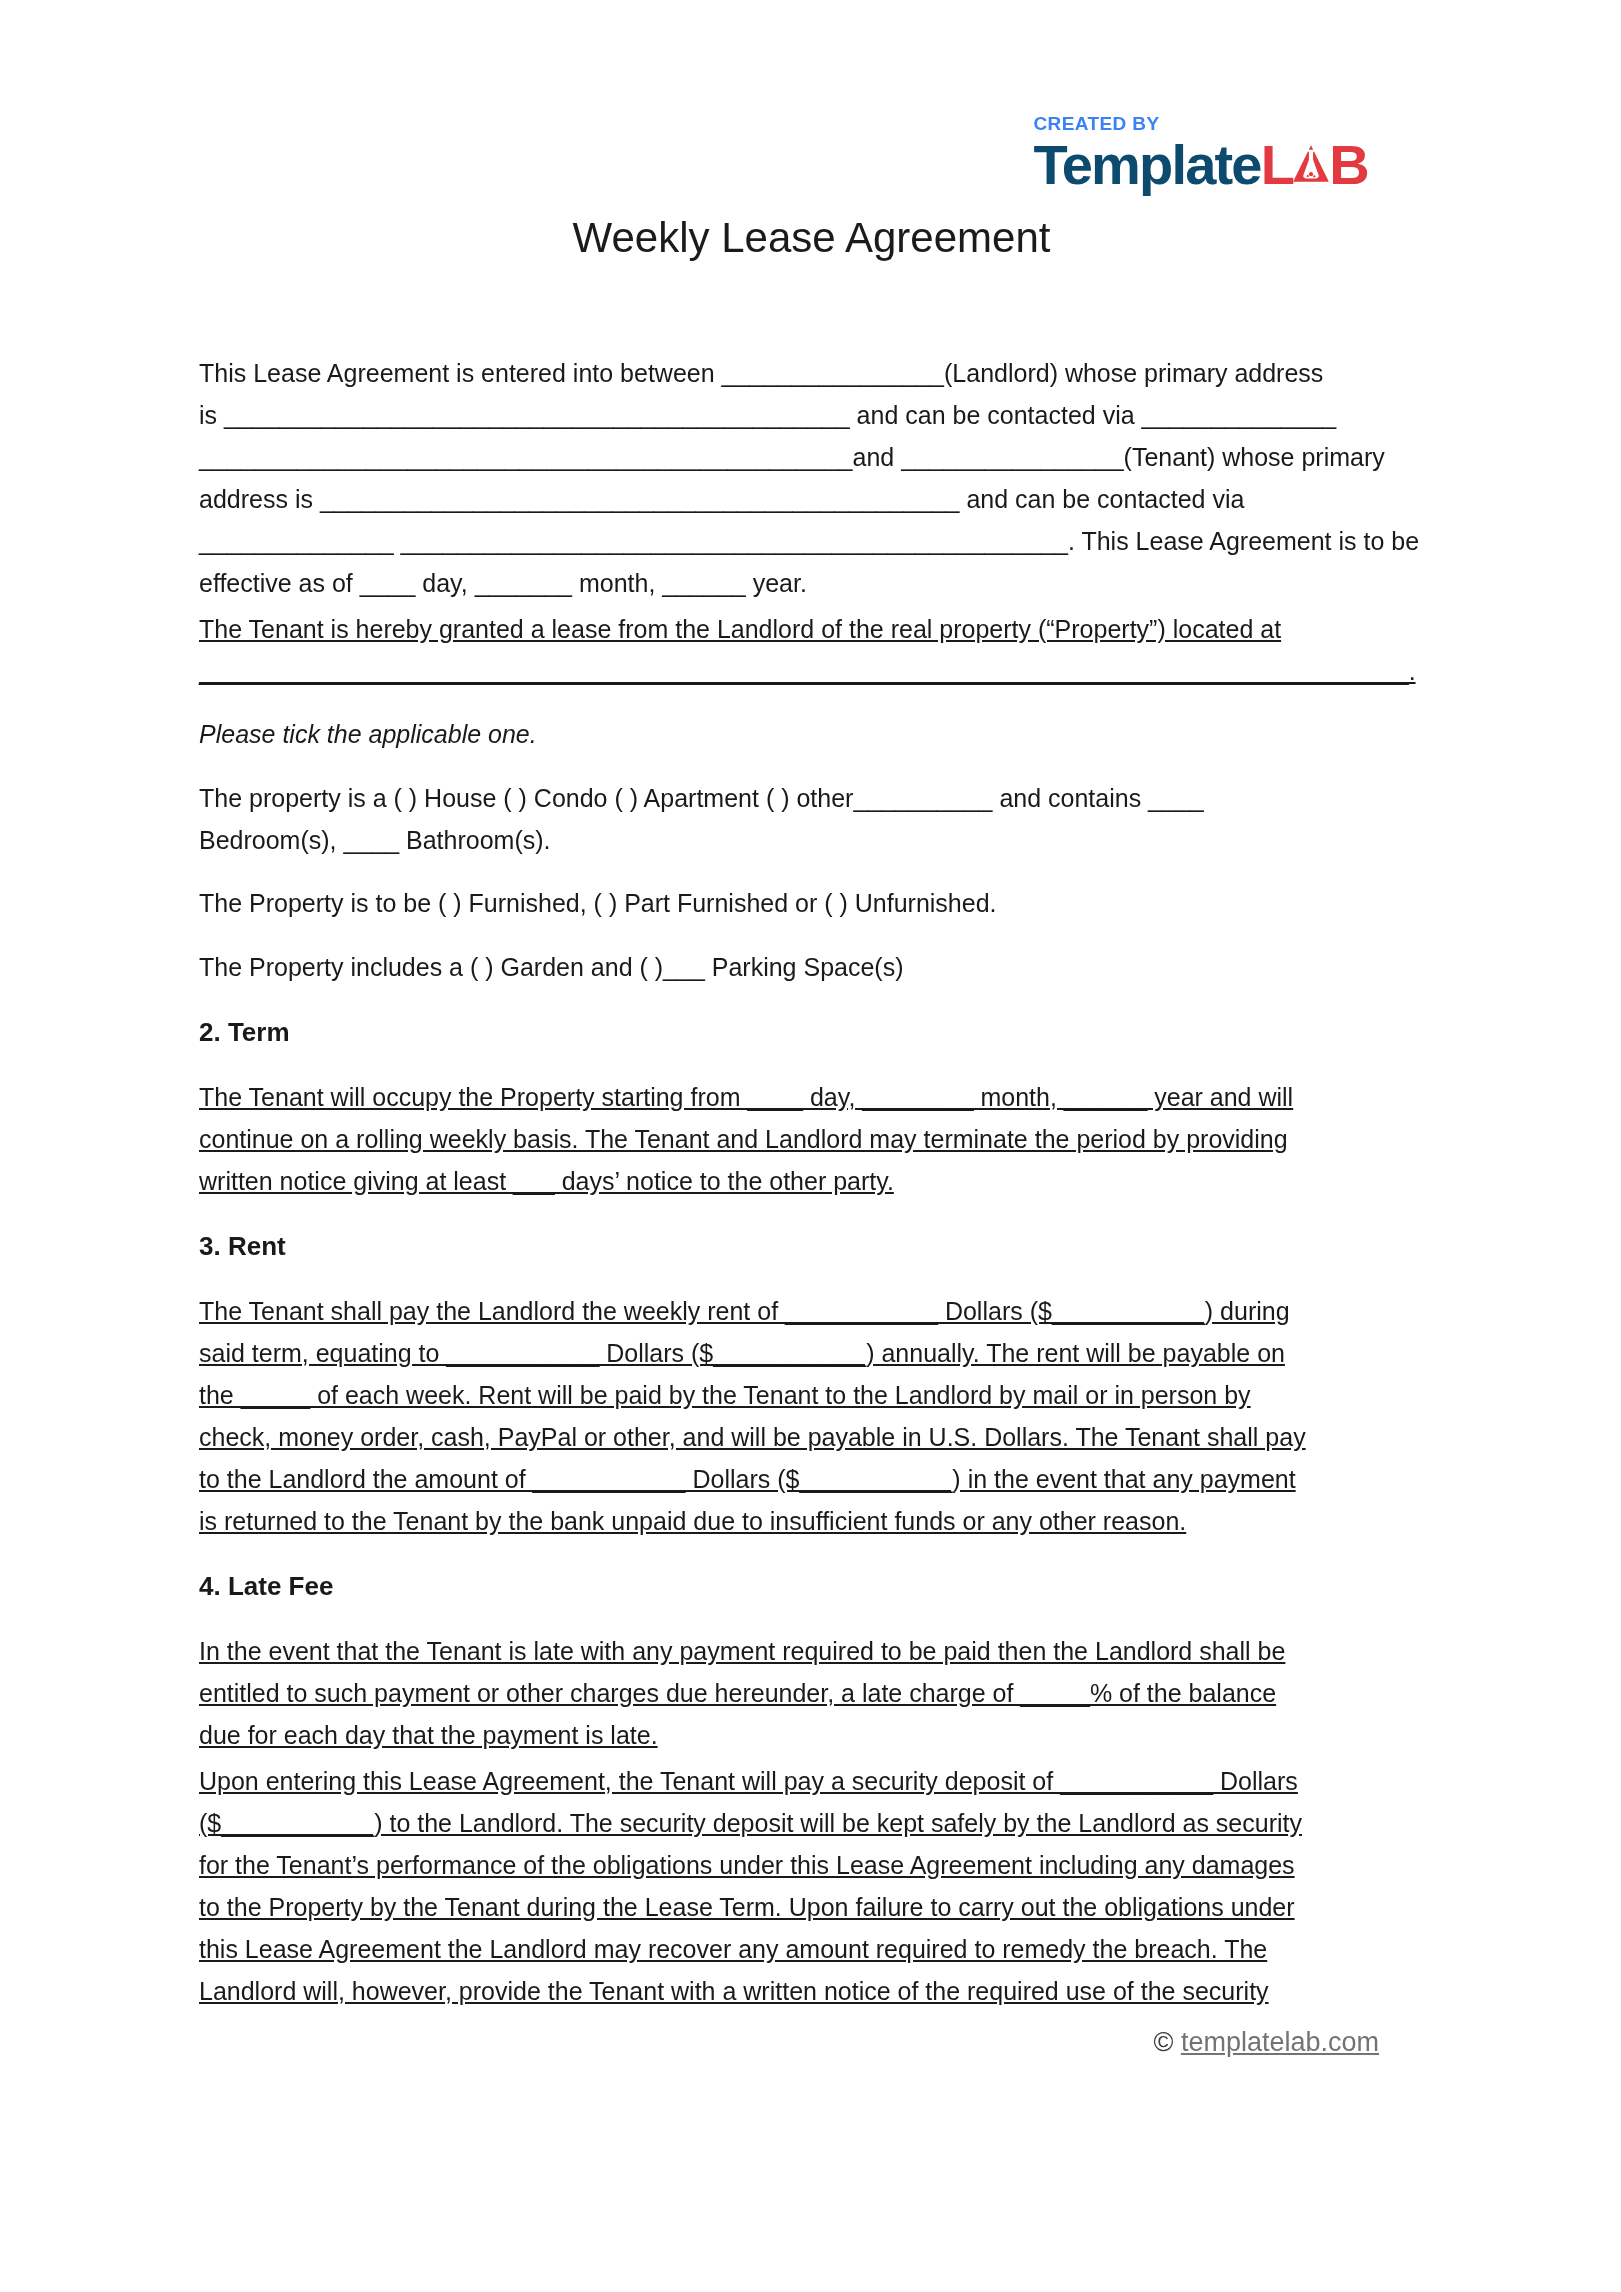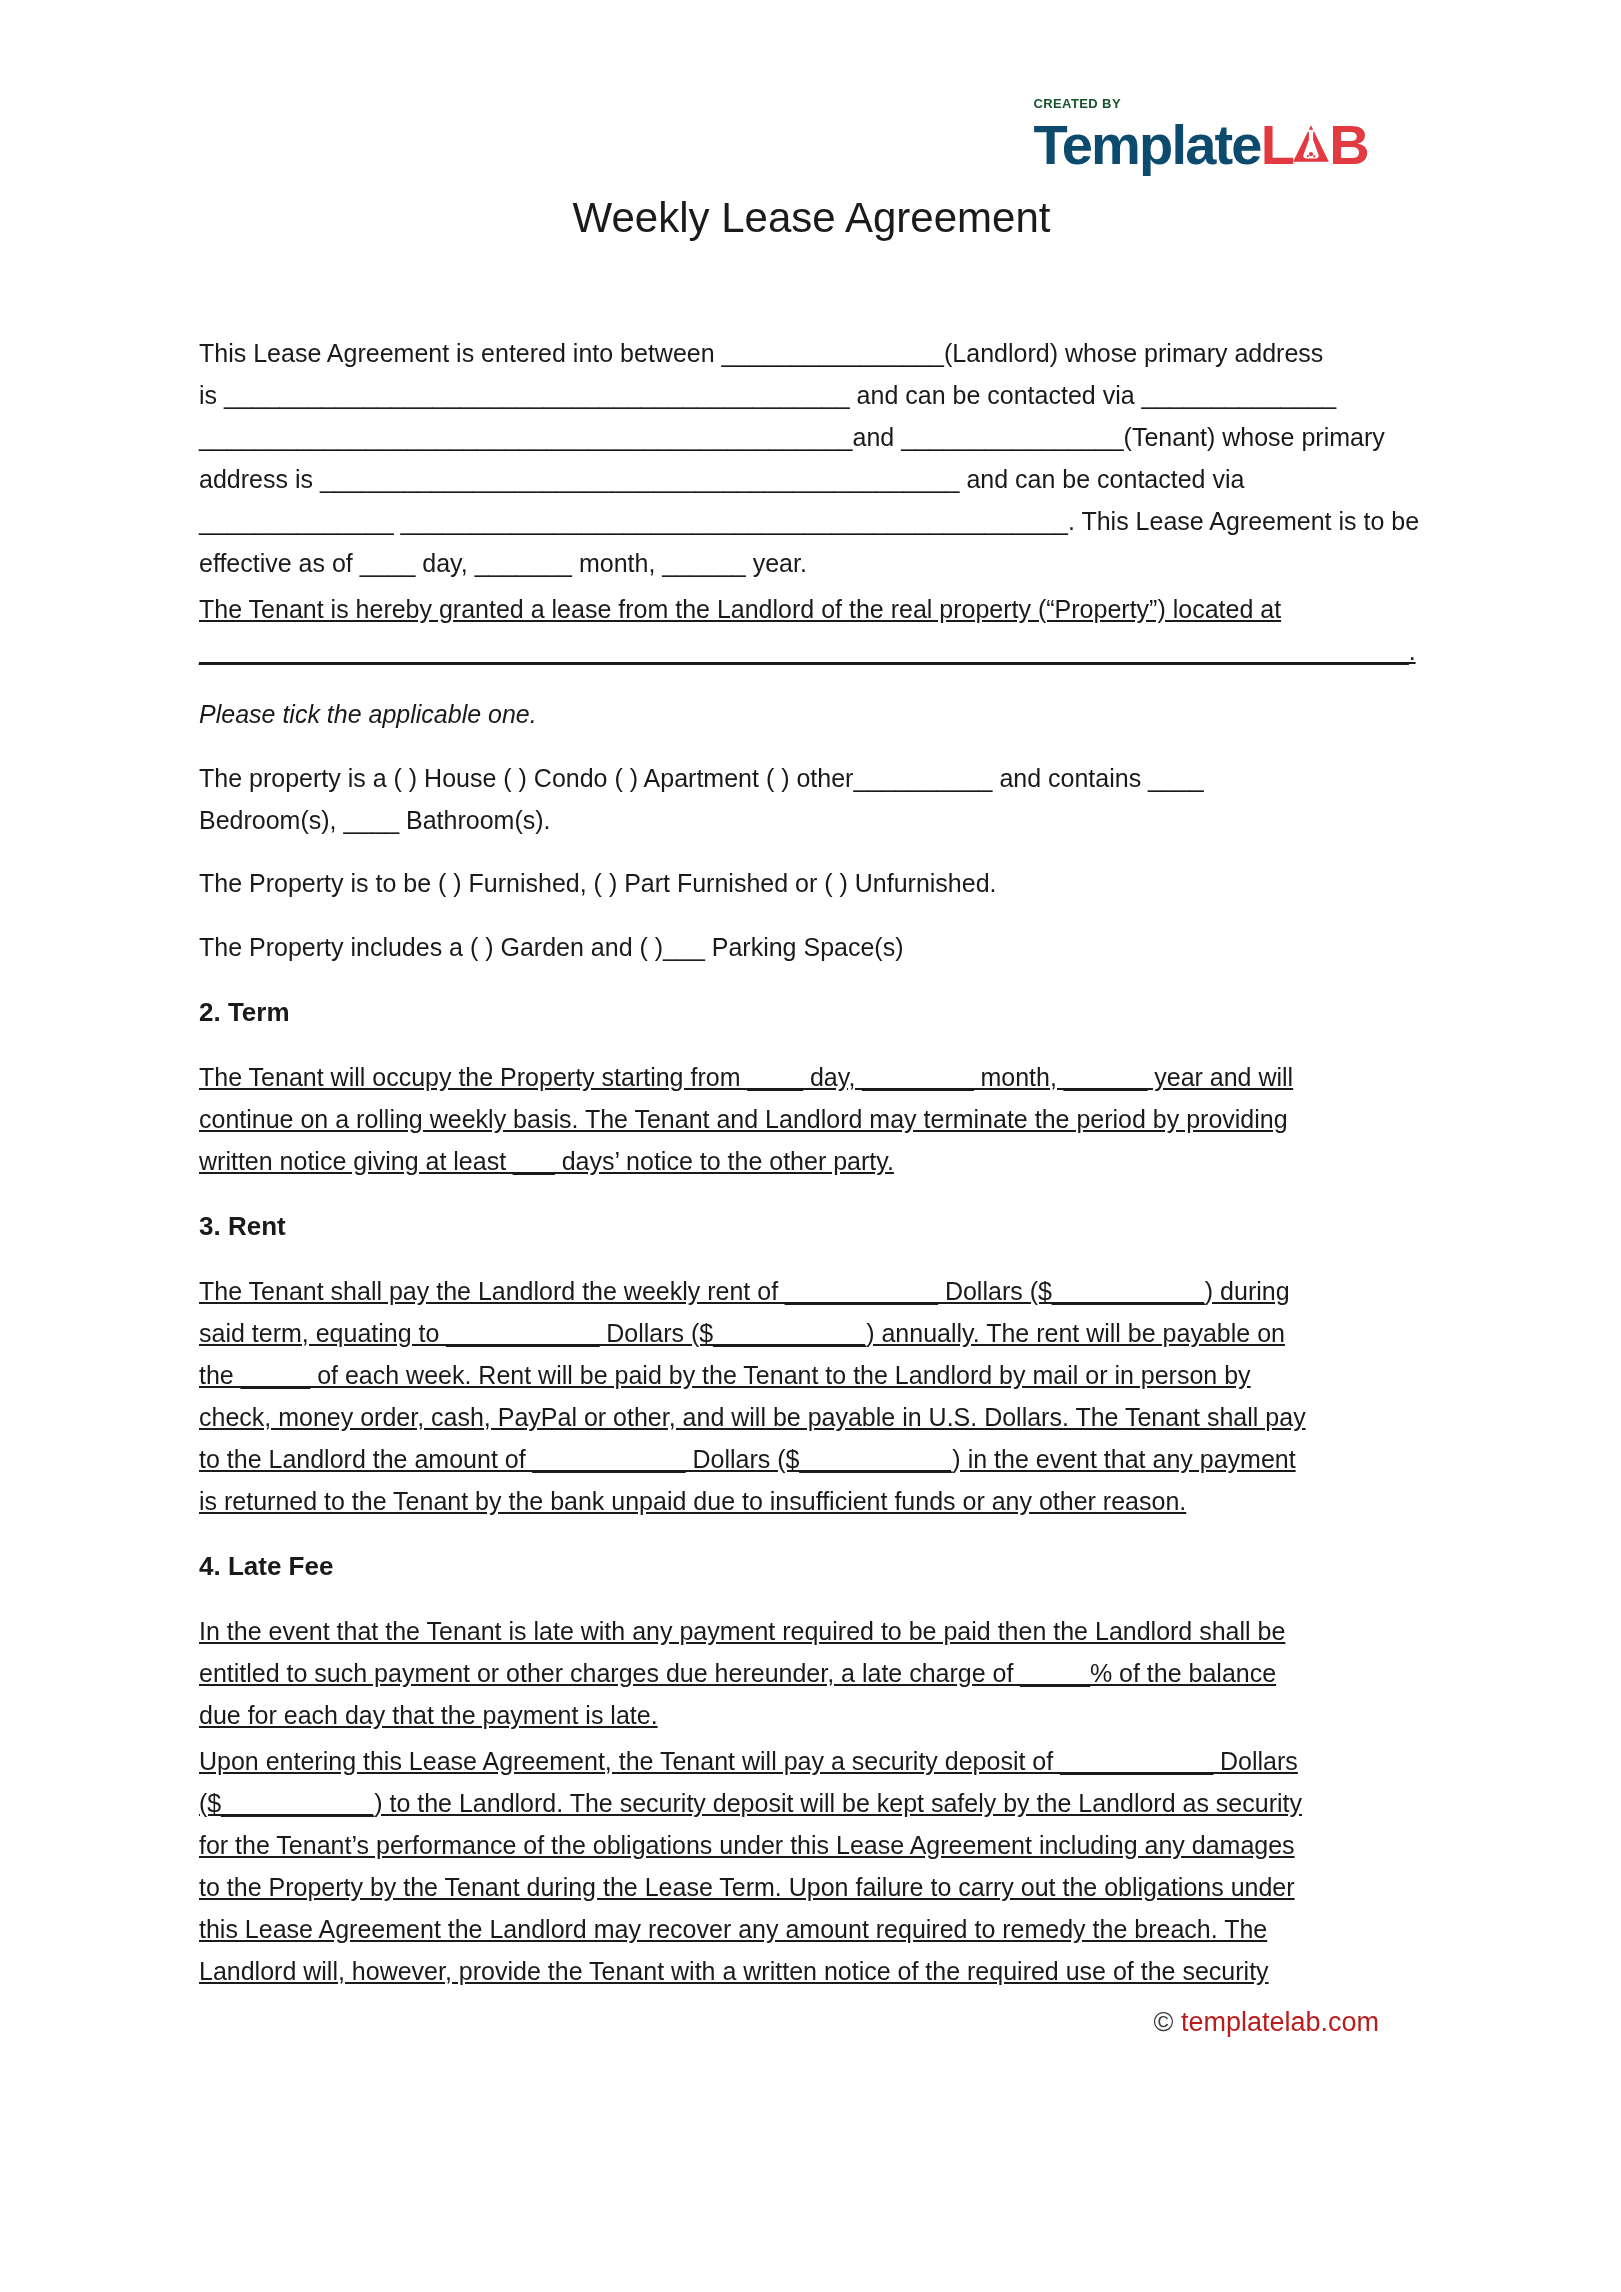--- a/index.html
+++ b/index.html
@@ -12,25 +12,26 @@
     padding: 93px 197px 0 199px;
     font-family: "Liberation Sans", "DejaVu Sans", sans-serif;
     color: #1a1a1a;
     overflow: hidden;
   }
   
   .logo-wrap { text-align: right; margin-right: 56px; }
   .logo-block { display: inline-block; text-align: left; }
   .logo-tagline {
     display: block;
-    font-size: 13px;
+    font-size: 19px;
     font-weight: bold;
     letter-spacing: 0.4px;
-    color: #14532d;
+    color: #3b82f6;
     line-height: 21.5px;
+    margin-top: 20px;
   }
   .logo-brand {
     display: block;
     font-size: 56px;
     font-weight: bold;
     letter-spacing: -1.8px;
     line-height: 59px;
     white-space: nowrap;
   }
   .brand-gray { color: #0c4a6e; }
@@ -75,21 +76,21 @@
   .para.first { margin-top: 4px; text-decoration: underline; }
   .tick-note { font-style: italic; }
   
   .footer {
     margin: 14.3px 45px 0 0;
     text-align: right;
     font-size: 27px;
     line-height: 32px;
     color: #3b3b3b;
   }
-  .footer-link { color: #b91c1c; cursor: pointer; }
+  .footer-link { color: #737373; text-decoration: underline; cursor: pointer; }
   .copyright-symbol { text-decoration: none; }
 </style>
 </head>
 <body>
 
 <div class="page">
 
   <div class="logo-wrap">
     <div class="logo-block">
       <span class="logo-tagline">CREATED BY</span>

